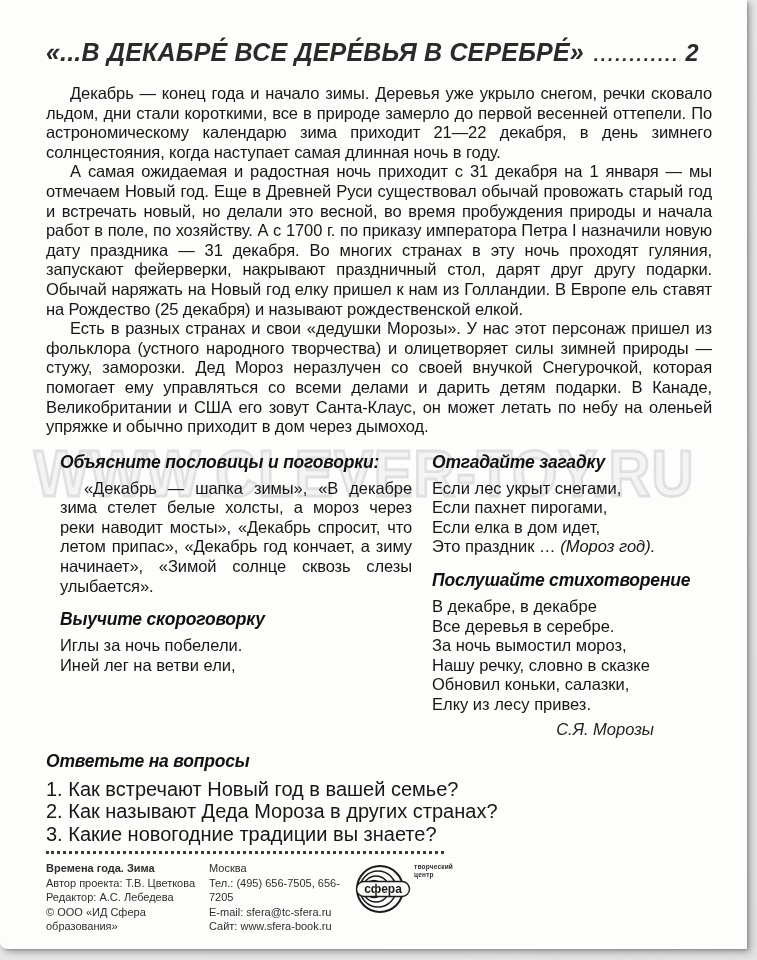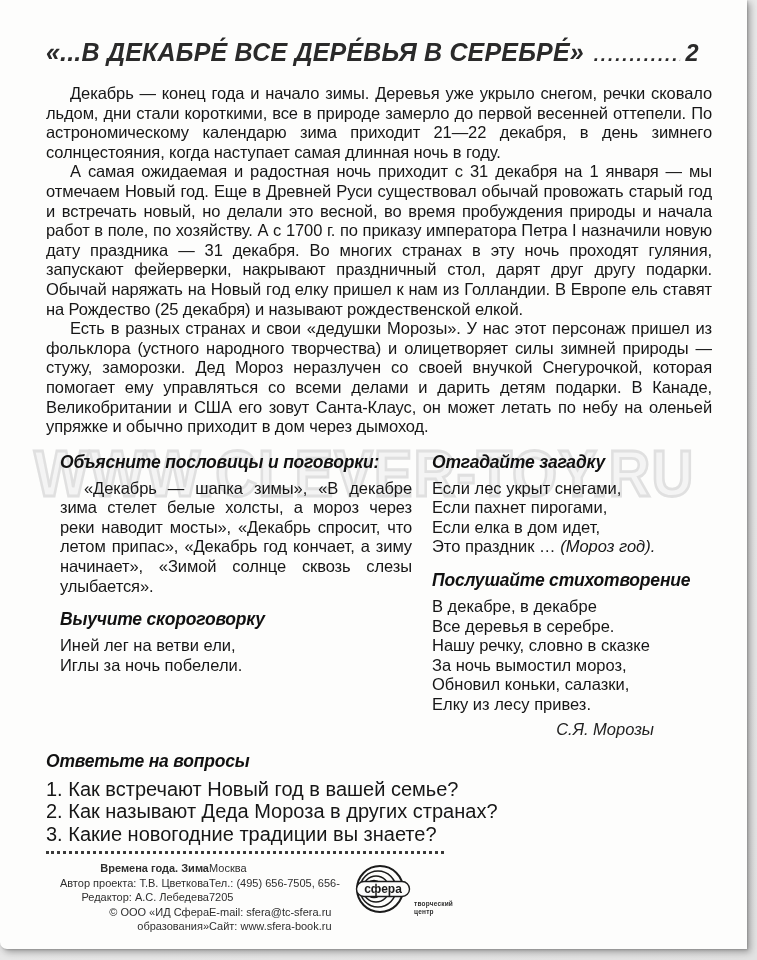--- a/index.html
+++ b/index.html
@@ -54,24 +54,24 @@
   .mt { margin-top:13px; }
   .poem-author { font-size:16.5px; line-height:20px; text-align:right; padding-right:58px; margin-top:4px; color:#222; }
 
   .questions { margin-top:12px; }
   .q-lines .q-line { font-size:20px; line-height:22.5px; color:#161616; }
 
   .footer { position:absolute; left:46px; top:851px; width:620px; z-index:1; }
   .dotted-rule { width:398px; border-top:3px dotted #3a3a3a; margin-bottom:7px; }
   .footer-cols { display:flex; align-items:flex-start; }
   .f-col { font-size:11px; line-height:14.5px; color:#2e2e2e; }
-  .f-col1 { width:163px;text-align:right; }
+  .f-col1 { width:163px; }
   .f-col2 { width:146px; }
   .f-bold { font-weight:bold; }
-  .logo-wrap { display:flex; align-items:flex-end; margin-top:2px; }
+  .logo-wrap { display:flex; align-items:flex-start; margin-top:2px; }
   .logo-caption { font-size:6.5px; line-height:7.5px; font-weight:bold; color:#2e2e2e; margin-left:3px; letter-spacing:.2px; }
 </style>
 </head>
 <body>
 
 <div class="page">
 
   <div class="watermark">WWW.CLEVER-TOY.RU</div>
 
   <div class="content">
@@ -88,41 +88,41 @@
         <p class="para">Есть в разных странах и свои «дедушки Морозы». У нас этот персонаж пришел из фольклора (устного народного творчества) и олицетворяет силы зимней природы — стужу, заморозки. Дед Мороз неразлучен со своей внучкой Снегурочкой, которая помогает ему управляться со всеми делами и дарить детям подарки. В Канаде, Великобритании и США его зовут Санта-Клаус, он может летать по небу на оленьей упряжке и обычно приходит в дом через дымоход.</p>
       </div>
 
     <div class="columns">
 
       <div class="col-left">
         <div class="subhead">Объясните пословицы и поговорки:</div>
         <p class="para col-para">«Декабрь — шапка зимы», «В декабре зима стелет белые холсты, а мороз через реки наводит мосты», «Декабрь спросит, что летом припас», «Декабрь год кончает, а зиму начинает», «Зимой солнце сквозь слезы улыбается».</p>
         <div class="subhead mt">Выучите скороговорку</div>
         <div class="lines">
+            <div class="line">Иглы за ночь побелели.</div>
             <div class="line">Иней лег на ветви ели,</div>
-            <div class="line">Иглы за ночь побелели.</div>
           </div>
       </div>
 
       <div class="col-right">
         <div class="subhead">Отгадайте загадку</div>
         <div class="lines">
             <div class="line">Если лес укрыт снегами,</div>
             <div class="line">Если пахнет пирогами,</div>
             <div class="line">Если елка в дом идет,</div>
           </div>
         <div class="line">
           <span>Это праздник … </span><span class="italic">(Мороз год).</span>
         </div>
         <div class="subhead mt">Послушайте стихотворение</div>
         <div class="lines">
             <div class="line">В декабре, в декабре</div>
             <div class="line">Все деревья в серебре.</div>
+            <div class="line">За ночь вымостил мороз,</div>
             <div class="line">Нашу речку, словно в сказке</div>
-            <div class="line">За ночь вымостил мороз,</div>
             <div class="line">Обновил коньки, салазки,</div>
             <div class="line">Елку из лесу привез.</div>
           </div>
         <div class="poem-author italic">С.Я. Морозы</div>
       </div>
 
     </div>
 
     <div class="questions">
       <div class="subhead">Ответьте на вопросы</div>

